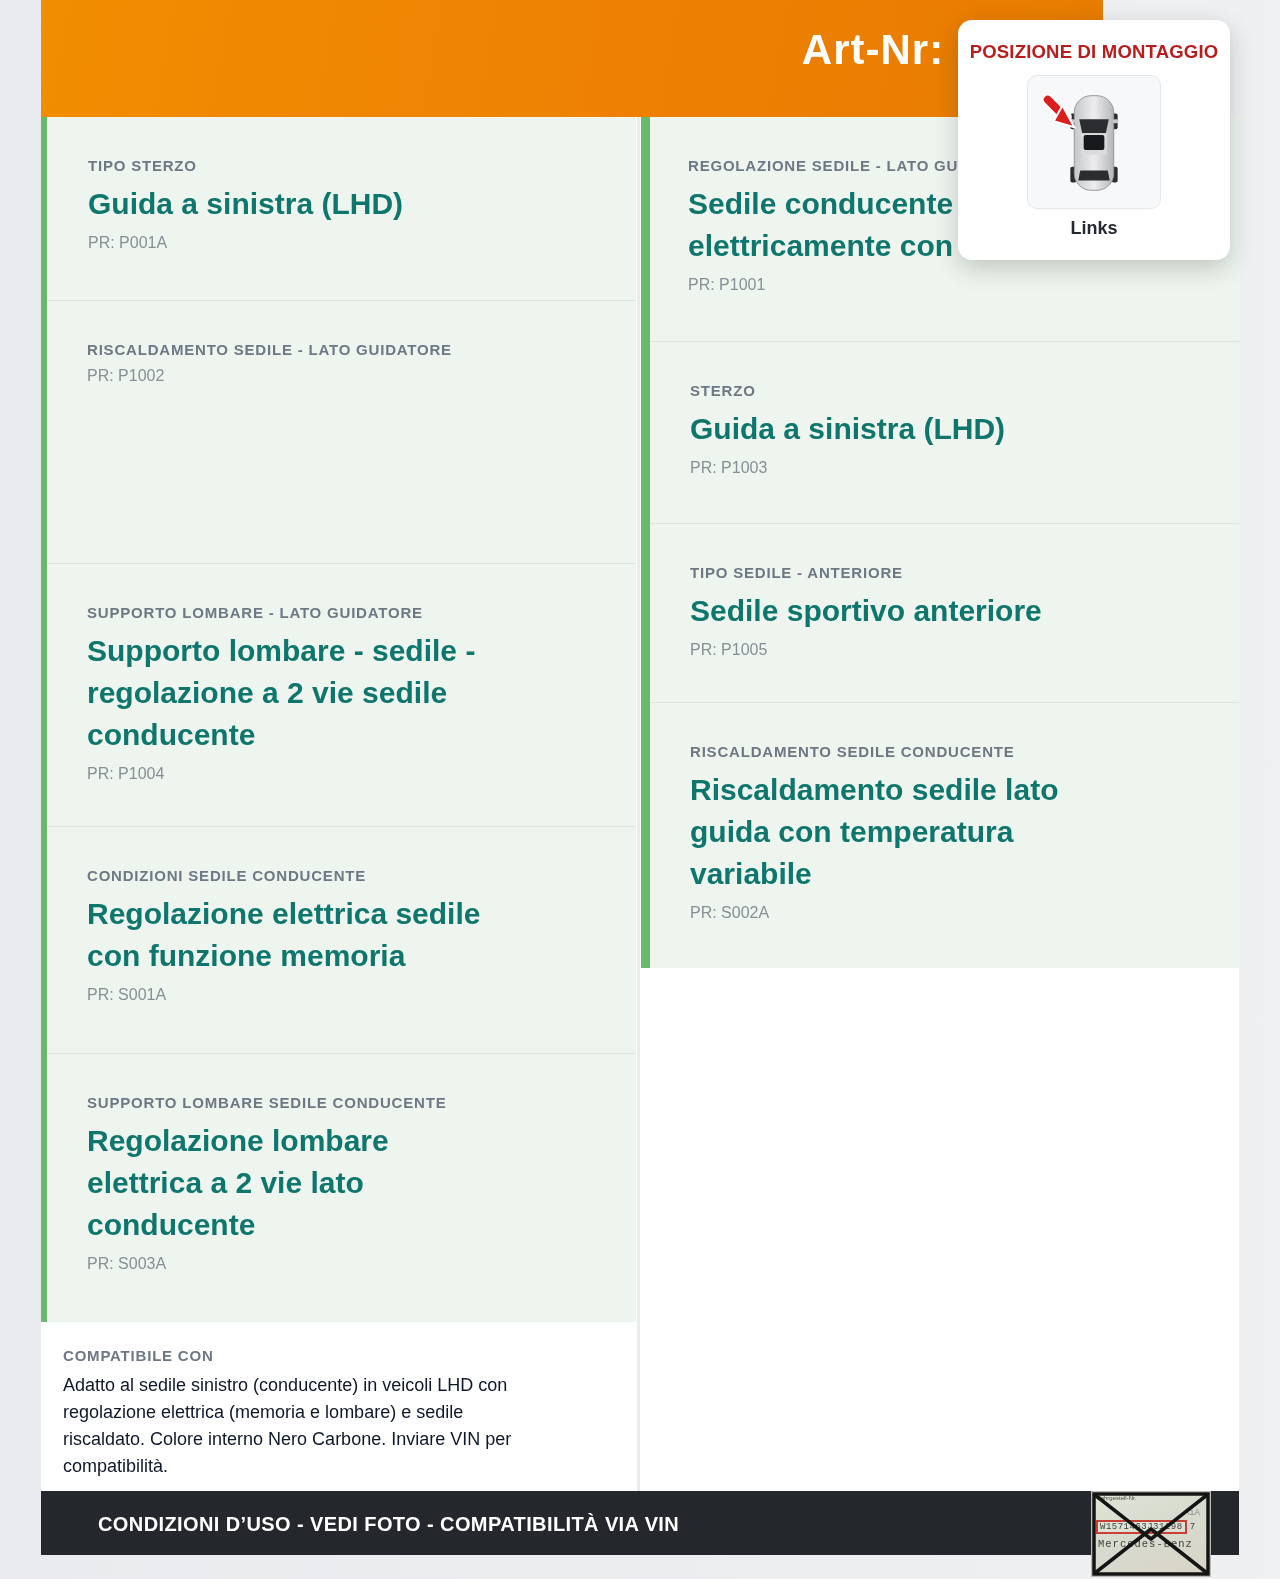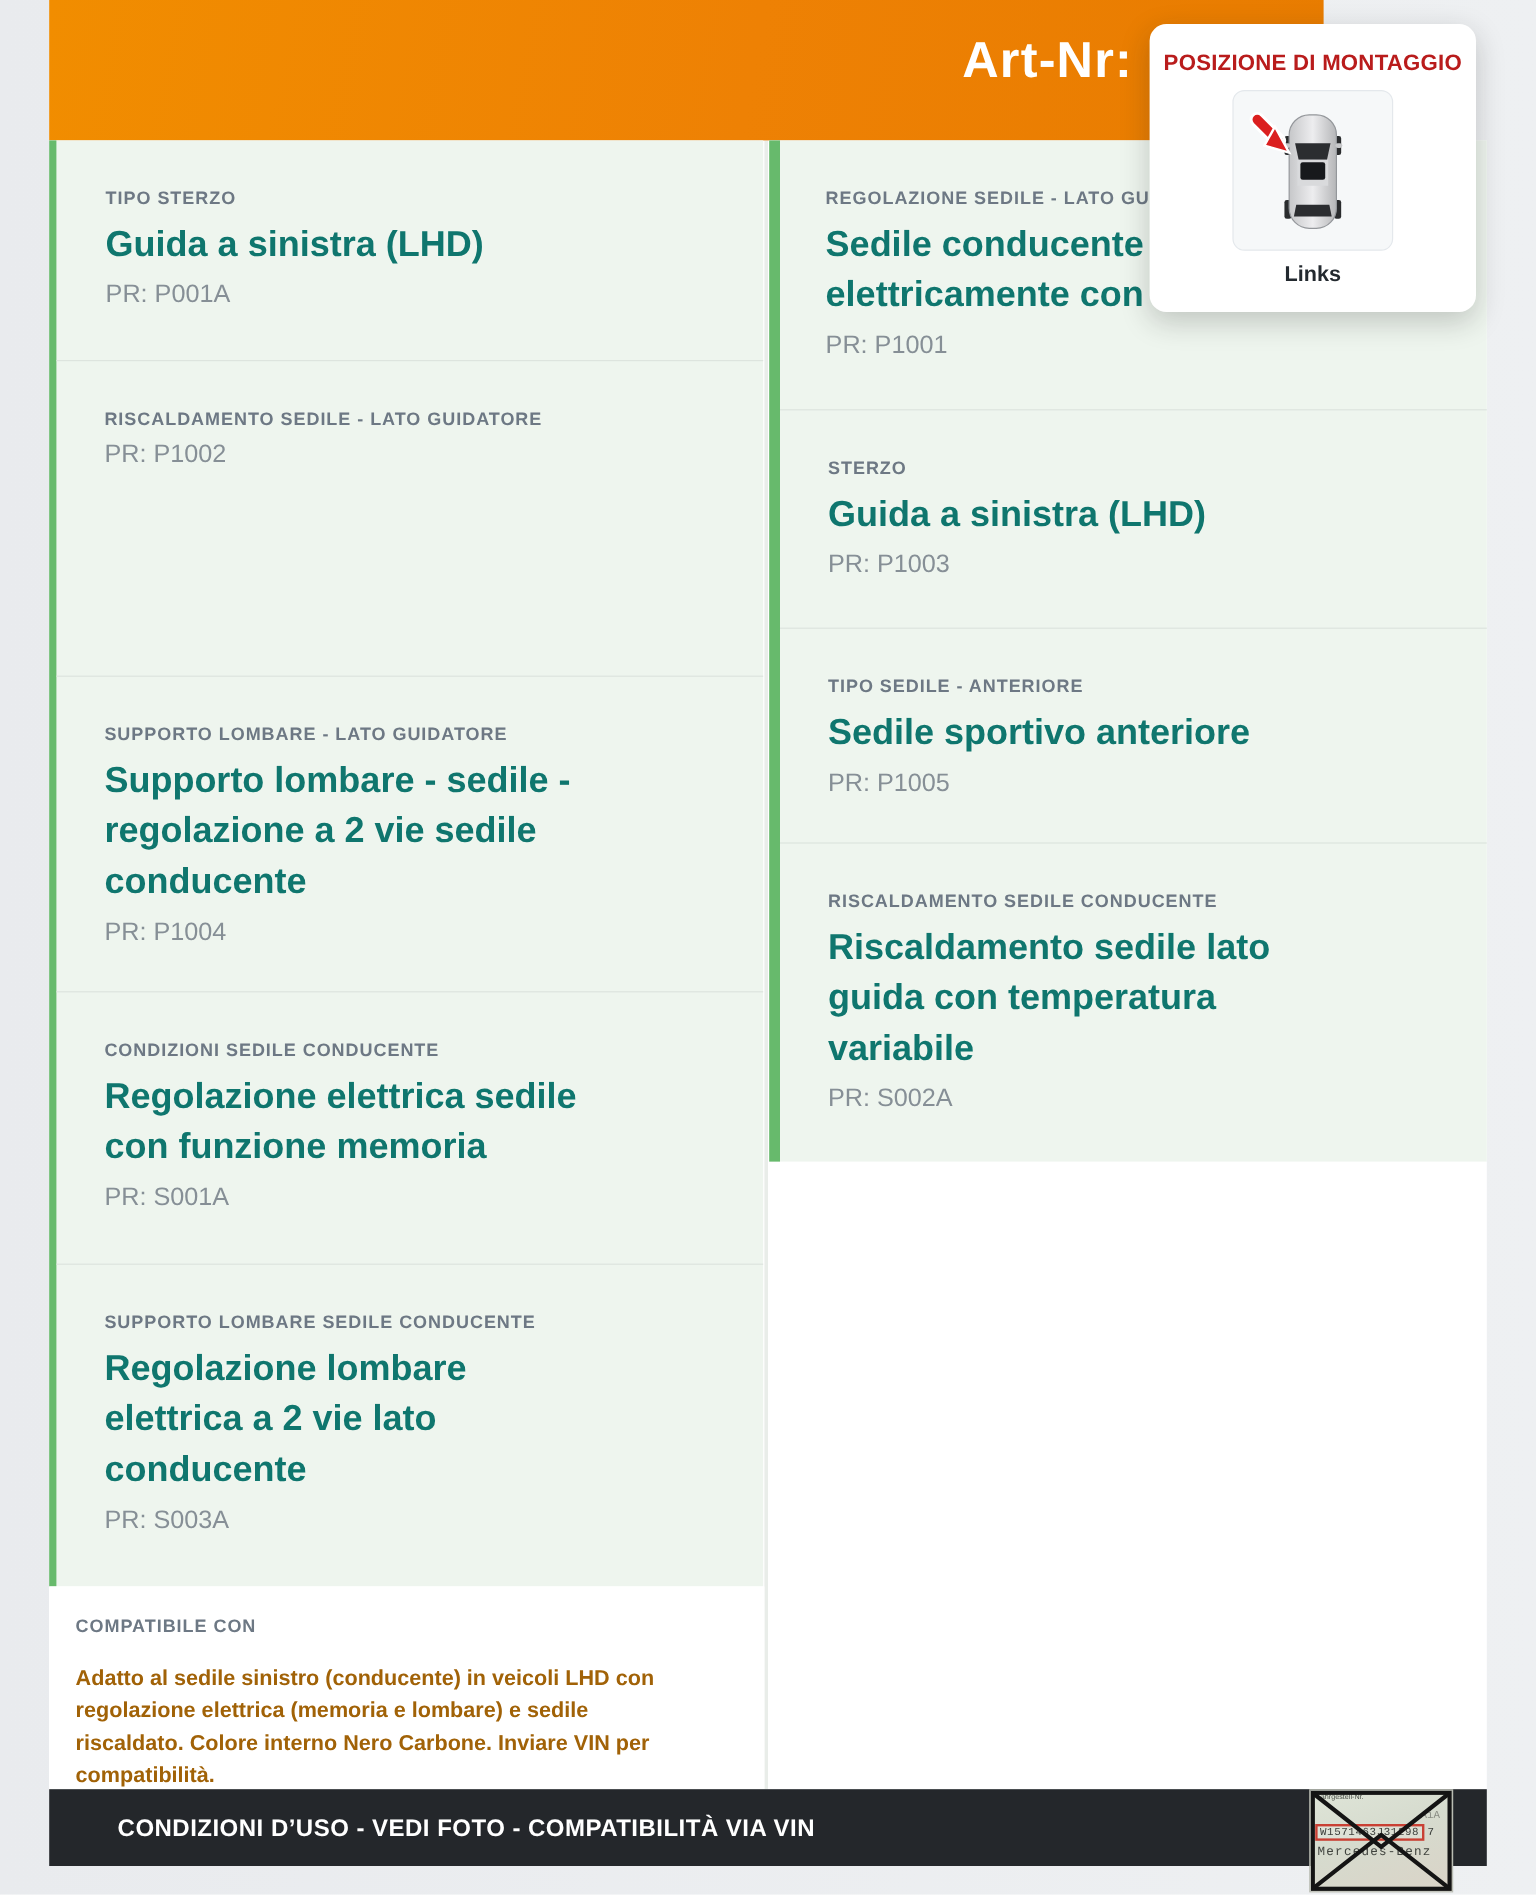--- a/index.html
+++ b/index.html
@@ -21,27 +21,27 @@
   
   .col{position:absolute;background:#eef5ee;box-sizing:border-box;display:flex;flex-direction:column;}
   .col-left{left:41px;top:117px;width:595px;height:1205px;border-left:6px solid #67ba6c;}
   .col-right{left:641px;top:117px;width:598px;height:851px;border-left:9px solid #67ba6c;}
   .card{box-sizing:border-box;overflow:hidden;}
   .col-left .card{padding:40px 28px 0 41px;}
   .col-right .card{padding:40px 28px 0 38px;}
   .card + .card{border-top:1px solid #dde4de;padding-left:40px;}
   .spec-label{font-size:15px;font-weight:bold;letter-spacing:.8px;color:#6d7884;}
   .spec-title{margin-top:9px;font-size:30px;line-height:42px;font-weight:bold;color:#0f766e;white-space:pre-line;}
-  .pr-code{margin-top:9px;font-size:21px;color:#868f96;}
+  .pr-code{margin-top:9px;font-size:16px;color:#868f96;}
 
   
   .compat{position:absolute;left:41px;top:1322px;width:596px;height:169px;background:#ffffff;
     box-sizing:border-box;padding:25px 18px 0 22px;}
   .compat .spec-label{color:#6d7884;}
-  .compat-text{margin-top:21px;font-size:18px;line-height:27px;font-weight:bold;color:#a16207;white-space:pre-line;}
+  .compat-text{margin-top:8px;font-size:18px;line-height:27px;font-weight:normal;color:#0f172a;white-space:pre-line;}
 
   
   .footer{position:absolute;left:41px;top:1491px;width:1198px;height:64px;background:#24272b;}
   .footer-text{padding:22px 0 0 57px;font-size:20px;font-weight:bold;color:#ffffff;letter-spacing:.4px;}
 
   
   .mount-card{position:absolute;left:958px;top:20px;width:272px;height:240px;background:#ffffff;
     border-radius:14px;box-shadow:0 8px 24px rgba(30,30,30,.22);text-align:center;
     box-sizing:border-box;padding-top:21px;}
   .mount-title{font-size:18.5px;font-weight:bold;letter-spacing:.2px;color:#b91c1c;}

